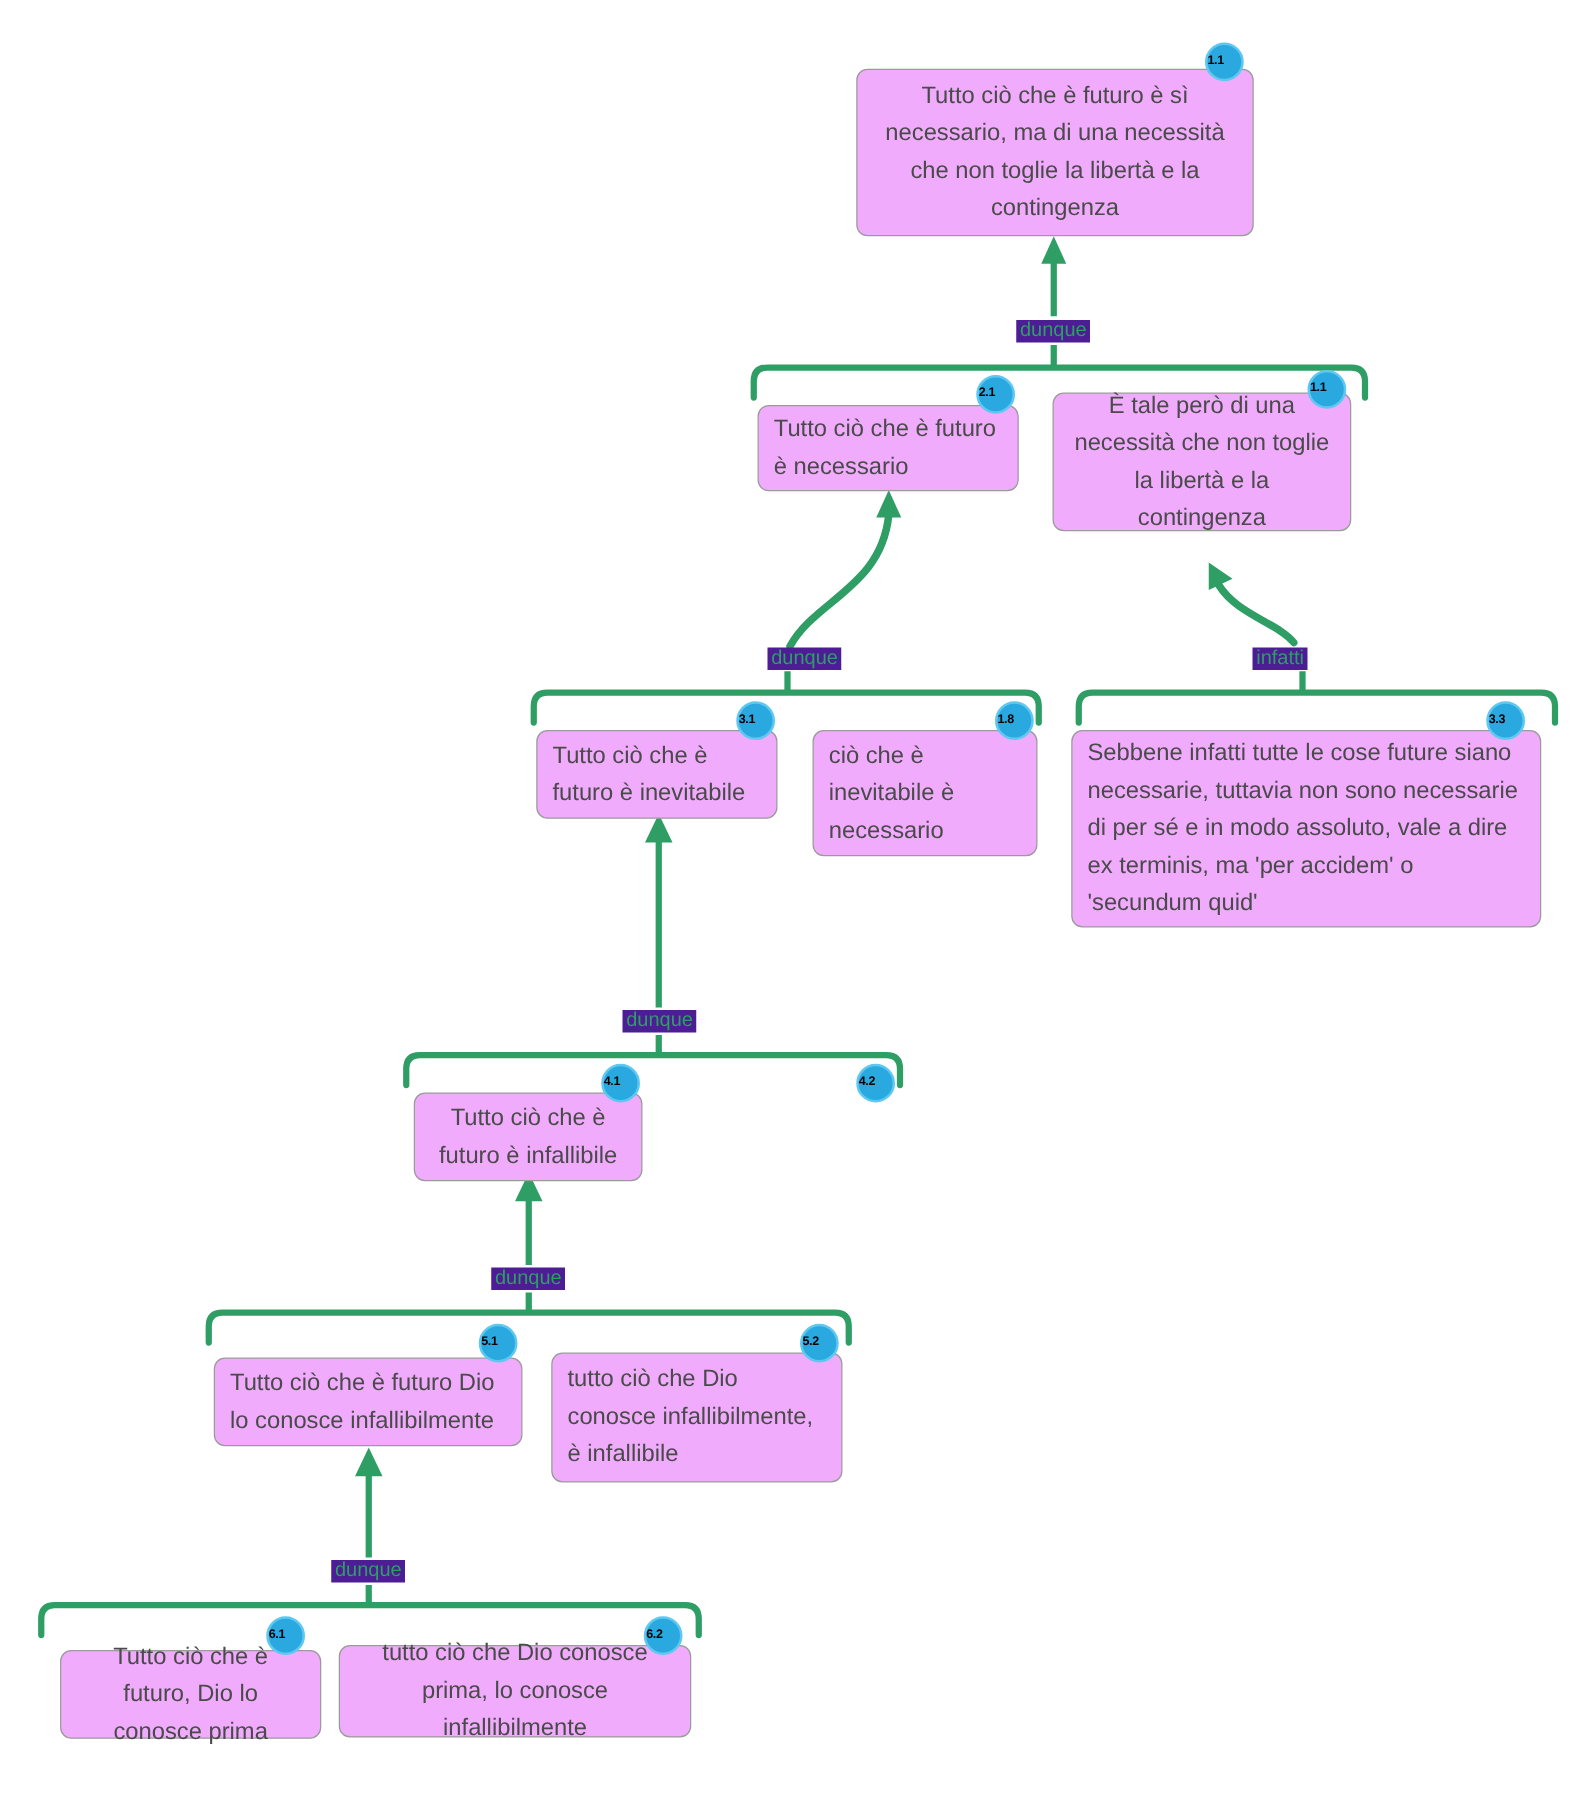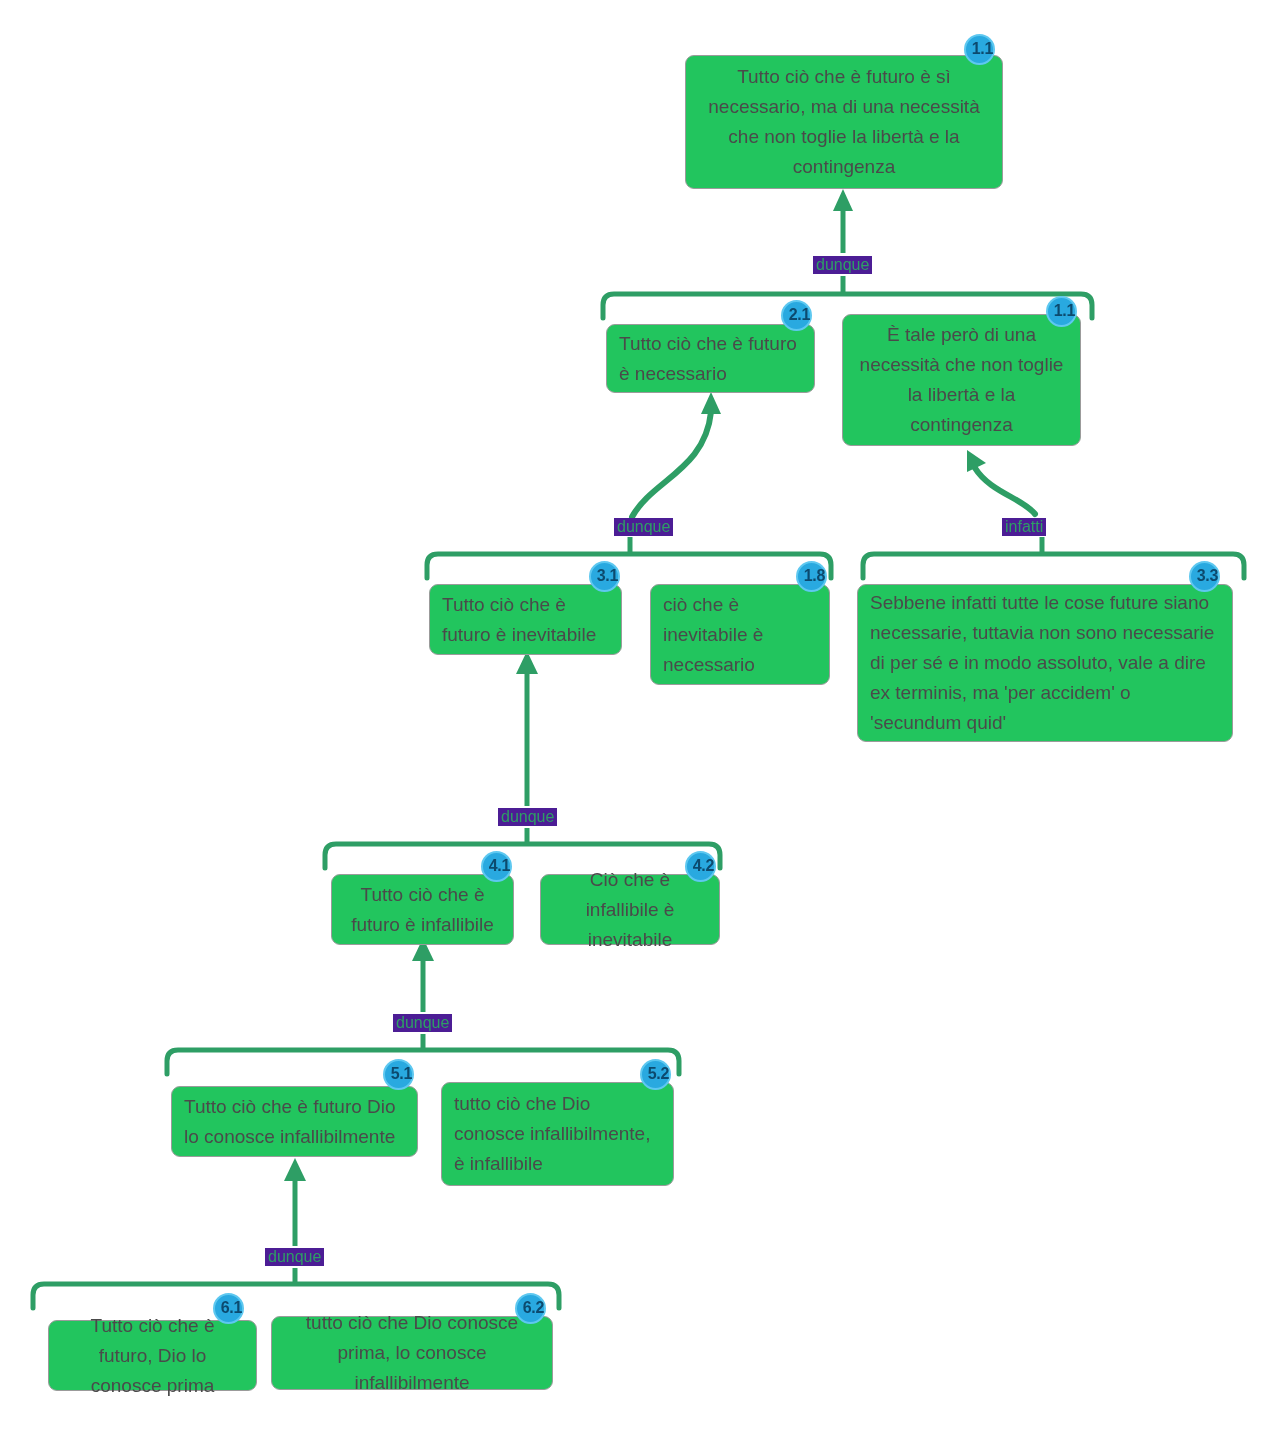--- a/index.html
+++ b/index.html
@@ -21,21 +21,21 @@
     width:1262px;height:1453px;
     pointer-events:none;
   }
 
   
   .node{
     position:absolute;
     box-sizing:border-box;
     border:1.4px solid #9b9b9b;
     border-radius:9px;
-    background:#22c55e;
+    background:#f0abfc;
     color:#4a4a4a;
     font-size:19px;
     line-height:30px;
     padding:8px 12px;
     display:flex;
     flex-direction:column;
     justify-content:center;
     z-index:5;
   }
   .node.left   {text-align:left;}
@@ -43,25 +43,25 @@
   .node .txt{display:block;white-space:pre-line;}
 
   
   .badge{
     position:absolute;
     width:31px;height:31px;
     border-radius:50%;
     background:#29a9e0;
     border:2.5px solid #5ec8f0;
     box-sizing:border-box;
-    color:#0c4a6e;
-    font-size:16px;
+    color:#000000;
+    font-size:10px;
     font-weight:bold;
     line-height:26px;
-    text-align:right;
+    text-align:left;
     letter-spacing:-0.3px;
     z-index:20;
   }
 
   
   .infer-label{
     position:absolute;
     color:#2e9e65;
     font-size:16px;
     line-height:18px;
@@ -122,21 +122,21 @@
   <div class="node center" style="left:685px;top:55px;width:318px;height:134px;">
     <span class="txt">Tutto ciò che è futuro è sì necessario, ma di una necessità che non toglie la libertà e la contingenza</span>
   </div>
   <div class="badge" style="left:964px;top:34px;">1.1</div>
 
   <div class="node left" style="left:606px;top:324px;width:209px;height:69px;">
     <span class="txt">Tutto ciò che è futuro è necessario</span>
   </div>
   <div class="badge" style="left:781px;top:300px;">2.1</div>
 
-  <div class="node center" style="left:842px;top:314px;width:239px;height:132px;">
+  <div class="node center" style="left:842px;top:314px;width:239px;height:111px;">
     <span class="txt">È tale però di una necessità che non toglie la libertà e la contingenza</span>
   </div>
   <div class="badge" style="left:1046px;top:296px;">1.1</div>
 
   <div class="node left" style="left:429px;top:584px;width:193px;height:71px;">
     <span class="txt">Tutto ciò che è futuro è inevitabile</span>
   </div>
   <div class="badge" style="left:589px;top:561px;">3.1</div>
 
   <div class="node left" style="left:650px;top:584px;width:180px;height:101px;">
@@ -147,23 +147,20 @@
   <div class="node left" style="left:857px;top:584px;width:376px;height:158px;">
     <span class="txt">Sebbene infatti tutte le cose future siano necessarie, tuttavia non sono necessarie di per sé e in modo assoluto, vale a dire ex terminis, ma 'per accidem' o 'secundum quid'</span>
   </div>
   <div class="badge" style="left:1189px;top:561px;">3.3</div>
 
   <div class="node center" style="left:331px;top:874px;width:183px;height:71px;">
     <span class="txt">Tutto ciò che è futuro è infallibile</span>
   </div>
   <div class="badge" style="left:481px;top:851px;">4.1</div>
 
-  <div class="node center" style="left:540px;top:874px;width:180px;height:71px;">
-    <span class="txt">Ciò che è infallibile è inevitabile</span>
-  </div>
   <div class="badge" style="left:685px;top:851px;">4.2</div>
 
   <div class="node left" style="left:171px;top:1086px;width:247px;height:71px;">
     <span class="txt">Tutto ciò che è futuro Dio lo conosce infallibilmente</span>
   </div>
   <div class="badge" style="left:383px;top:1059px;">5.1</div>
 
   <div class="node left" style="left:441px;top:1082px;width:233px;height:104px;">
     <span class="txt">tutto ciò che Dio conosce infallibilmente, è infallibile</span>
   </div>

